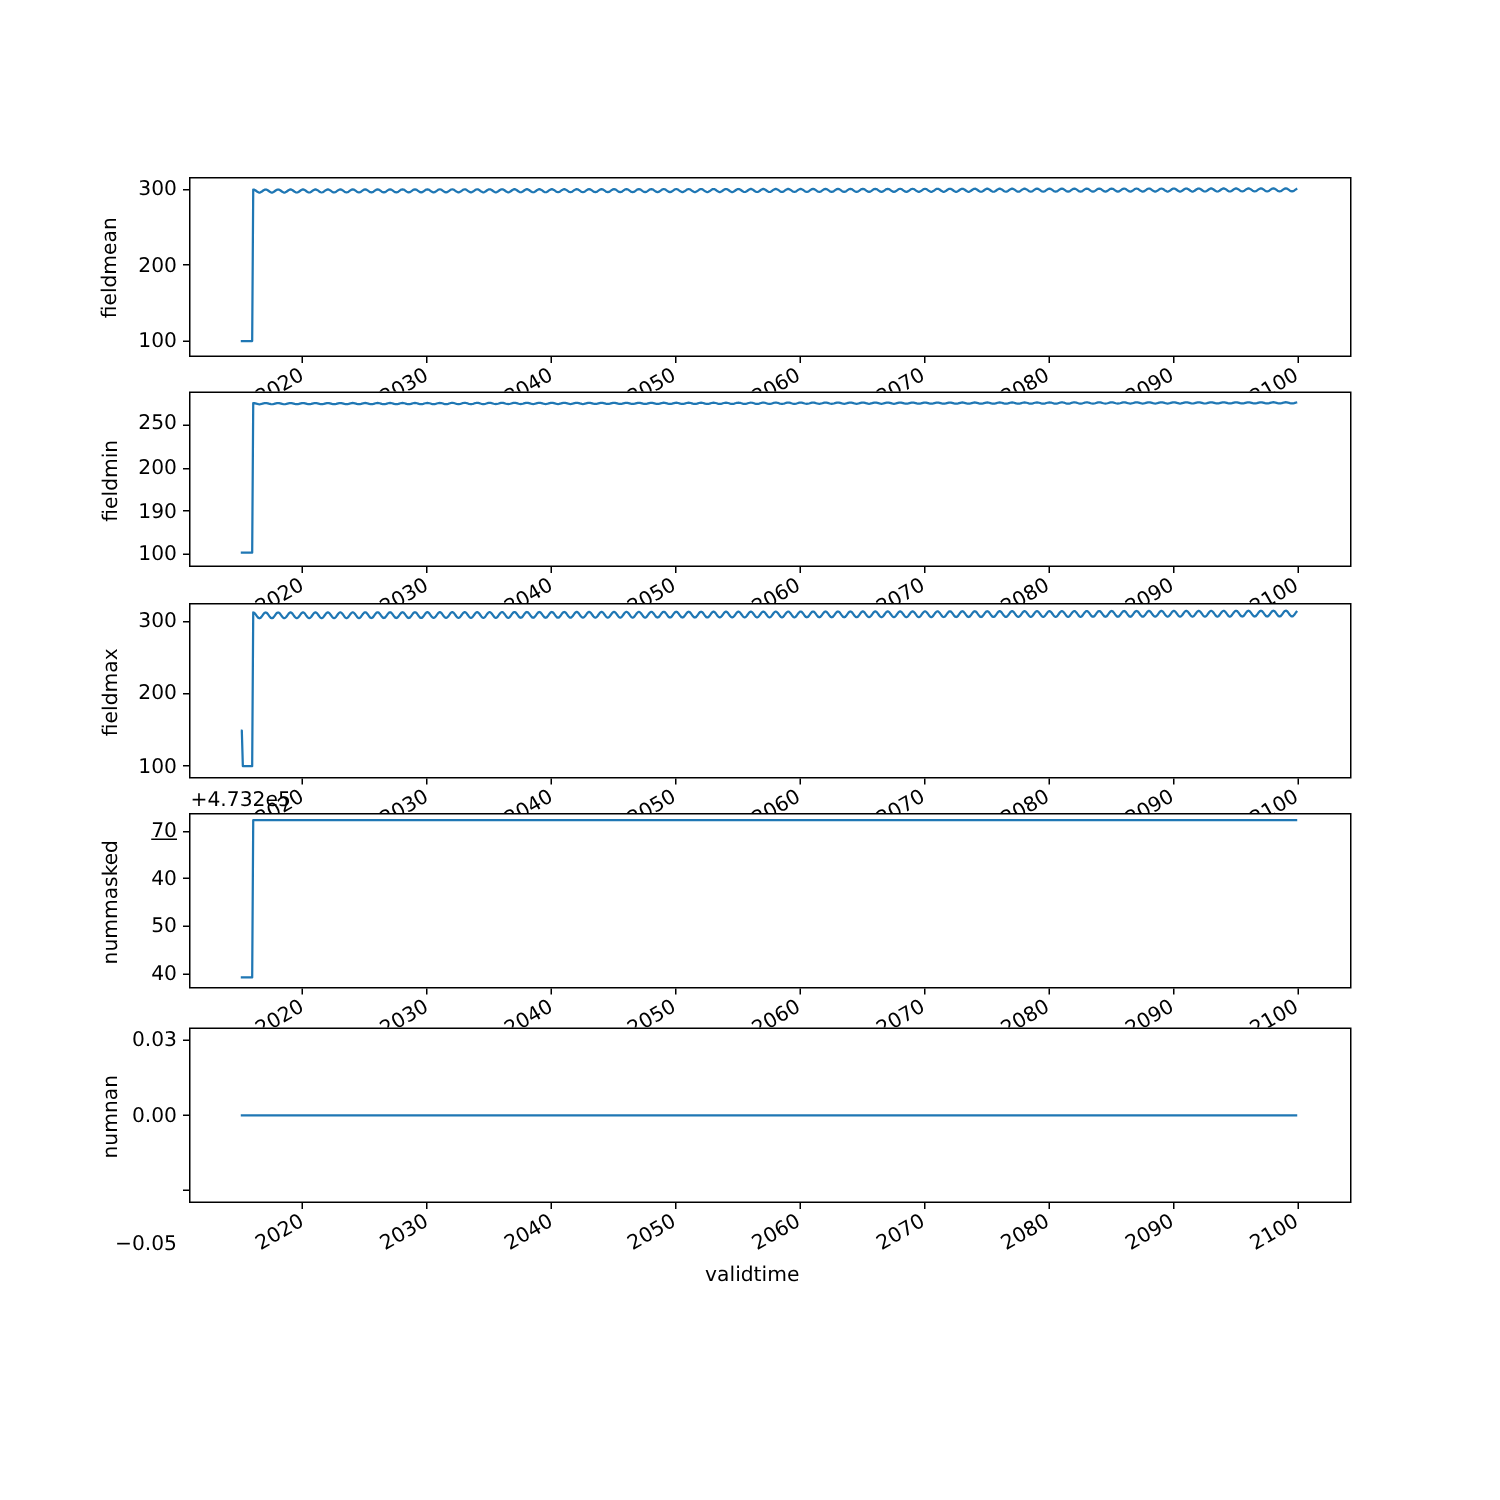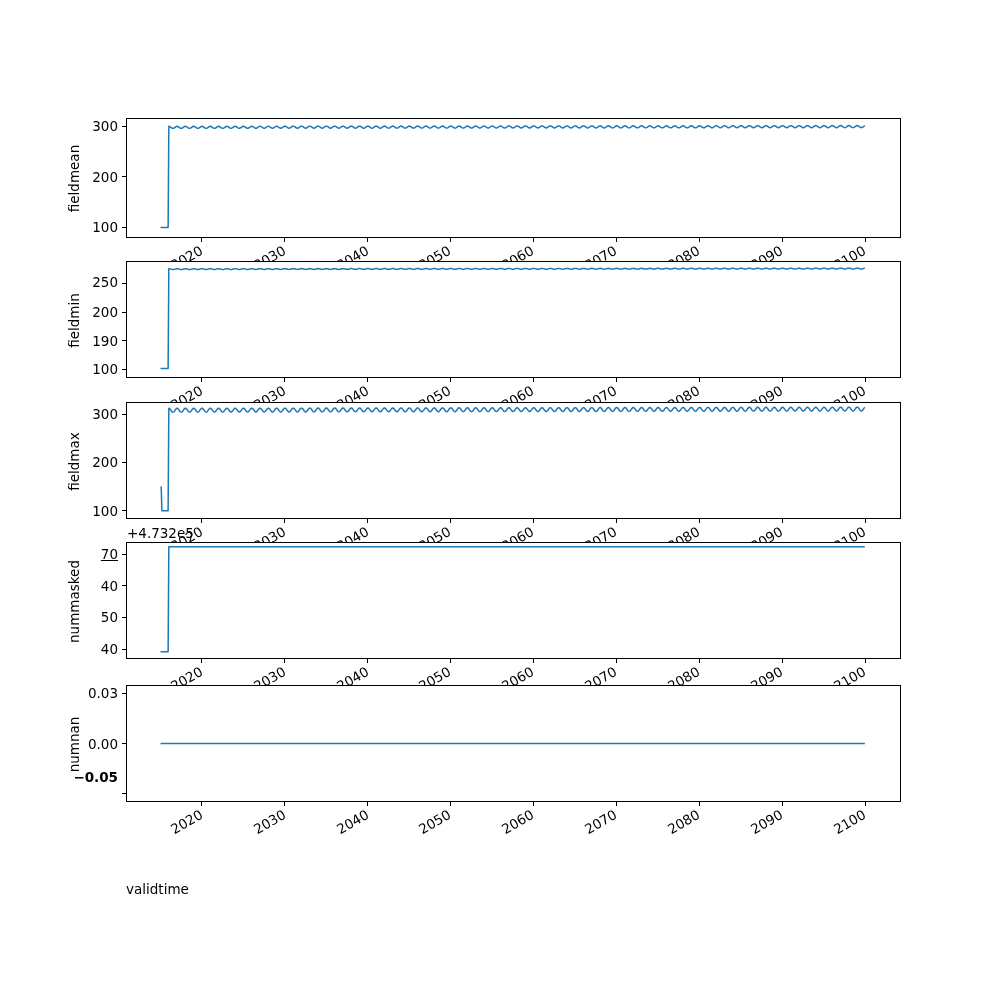--- a/index.html
+++ b/index.html
@@ -21,27 +21,26 @@
     left: 126px;
     top: 95px;
     width: 775px;
     text-align: center;
     font-size: 16.5px;
     white-space: nowrap;
     z-index: 20;
   }
   .xlabel {
     position: absolute;
-    left: 126px;
+    left: 114px;
     top: 842px;
     width: 775px;
-    text-align: left;
+    text-align: center;
     font-size: 13.5px;
     z-index: 20;
-    margin-top: 39px;
   }
   .subplot { position: absolute; left: 0; top: 0; width: 1000px; height: 1000px; pointer-events: none; }
   .axes {
     position: absolute;
     background: #ffffff;
     border: 1px solid #000000;
     box-sizing: border-box;
     overflow: hidden;
   }
   .ytick { position: absolute; width: 4px; height: 1px; background: #000000; }
@@ -207,21 +206,21 @@
         <div class="xtick-label" style="left: 714.225px; top: 664px;">2090</div>
         <div class="xtick" style="left: 864.665px; top: 659px;"></div>
         <div class="xtick-label" style="left: 797.165px; top: 664px;">2100</div>
         <div class="offset-text" style="left: 127px; top: 525px;">+4.732e5</div>
       </div>
       <div class="subplot" style="z-index: 5;">
         <div class="axes" style="left: 126px; top: 685px; width: 775px; height: 117px;"><svg width="773" height="115">
             <polyline points="33.52,57.50 737.82,57.50" fill="none" stroke="#1f77b4" stroke-width="1.5" stroke-linejoin="round"></polyline>
           </svg></div>
         <div class="ytick" style="left: 122px; top: 793.439px;"></div>
-        <div class="ytick-label" style="left: 63px; top: 769px; font-weight: bold;">−0.05</div>
+        <div class="ytick-label" style="left: 63px; top: 821px;">−0.05</div>
         <div class="ytick" style="left: 122px; top: 743px;"></div>
         <div class="ytick-label" style="left: 63px; top: 735.5px;">0.00</div>
         <div class="ytick" style="left: 122px; top: 692.561px;"></div>
         <div class="ytick-label" style="left: 63px; top: 685.061px;">0.03</div>
         <div class="ylabel" style="width: 117px; left: 15.5px; top: 735.5px;">numnan</div>
         <div class="xtick" style="left: 201.146px; top: 802px;"></div>
         <div class="xtick-label" style="left: 133.646px; top: 807px;">2020</div>
         <div class="xtick" style="left: 284.086px; top: 802px;"></div>
         <div class="xtick-label" style="left: 216.586px; top: 807px;">2030</div>
         <div class="xtick" style="left: 367.026px; top: 802px;"></div>

